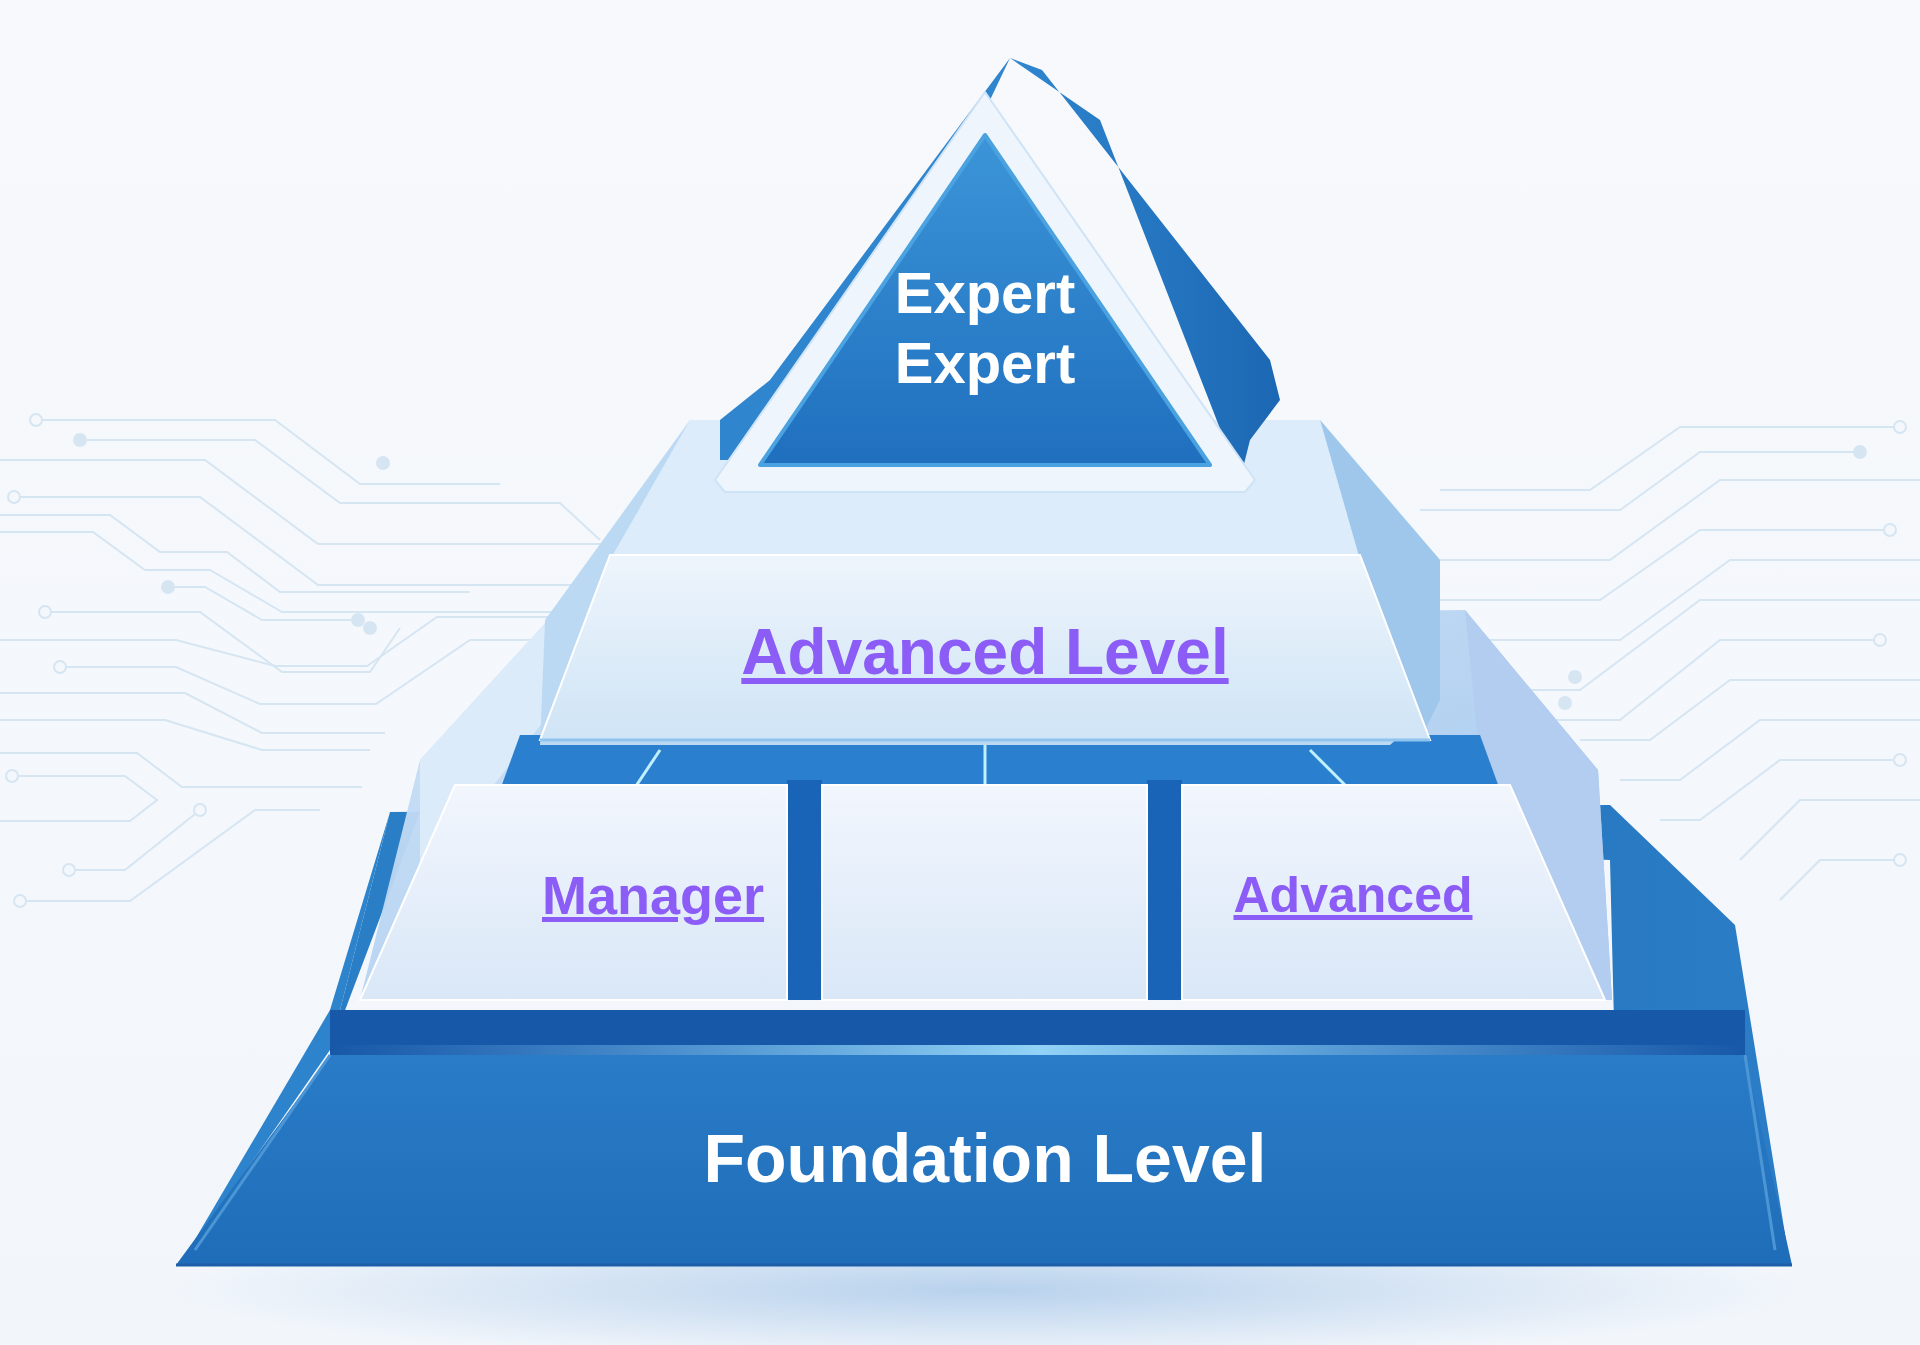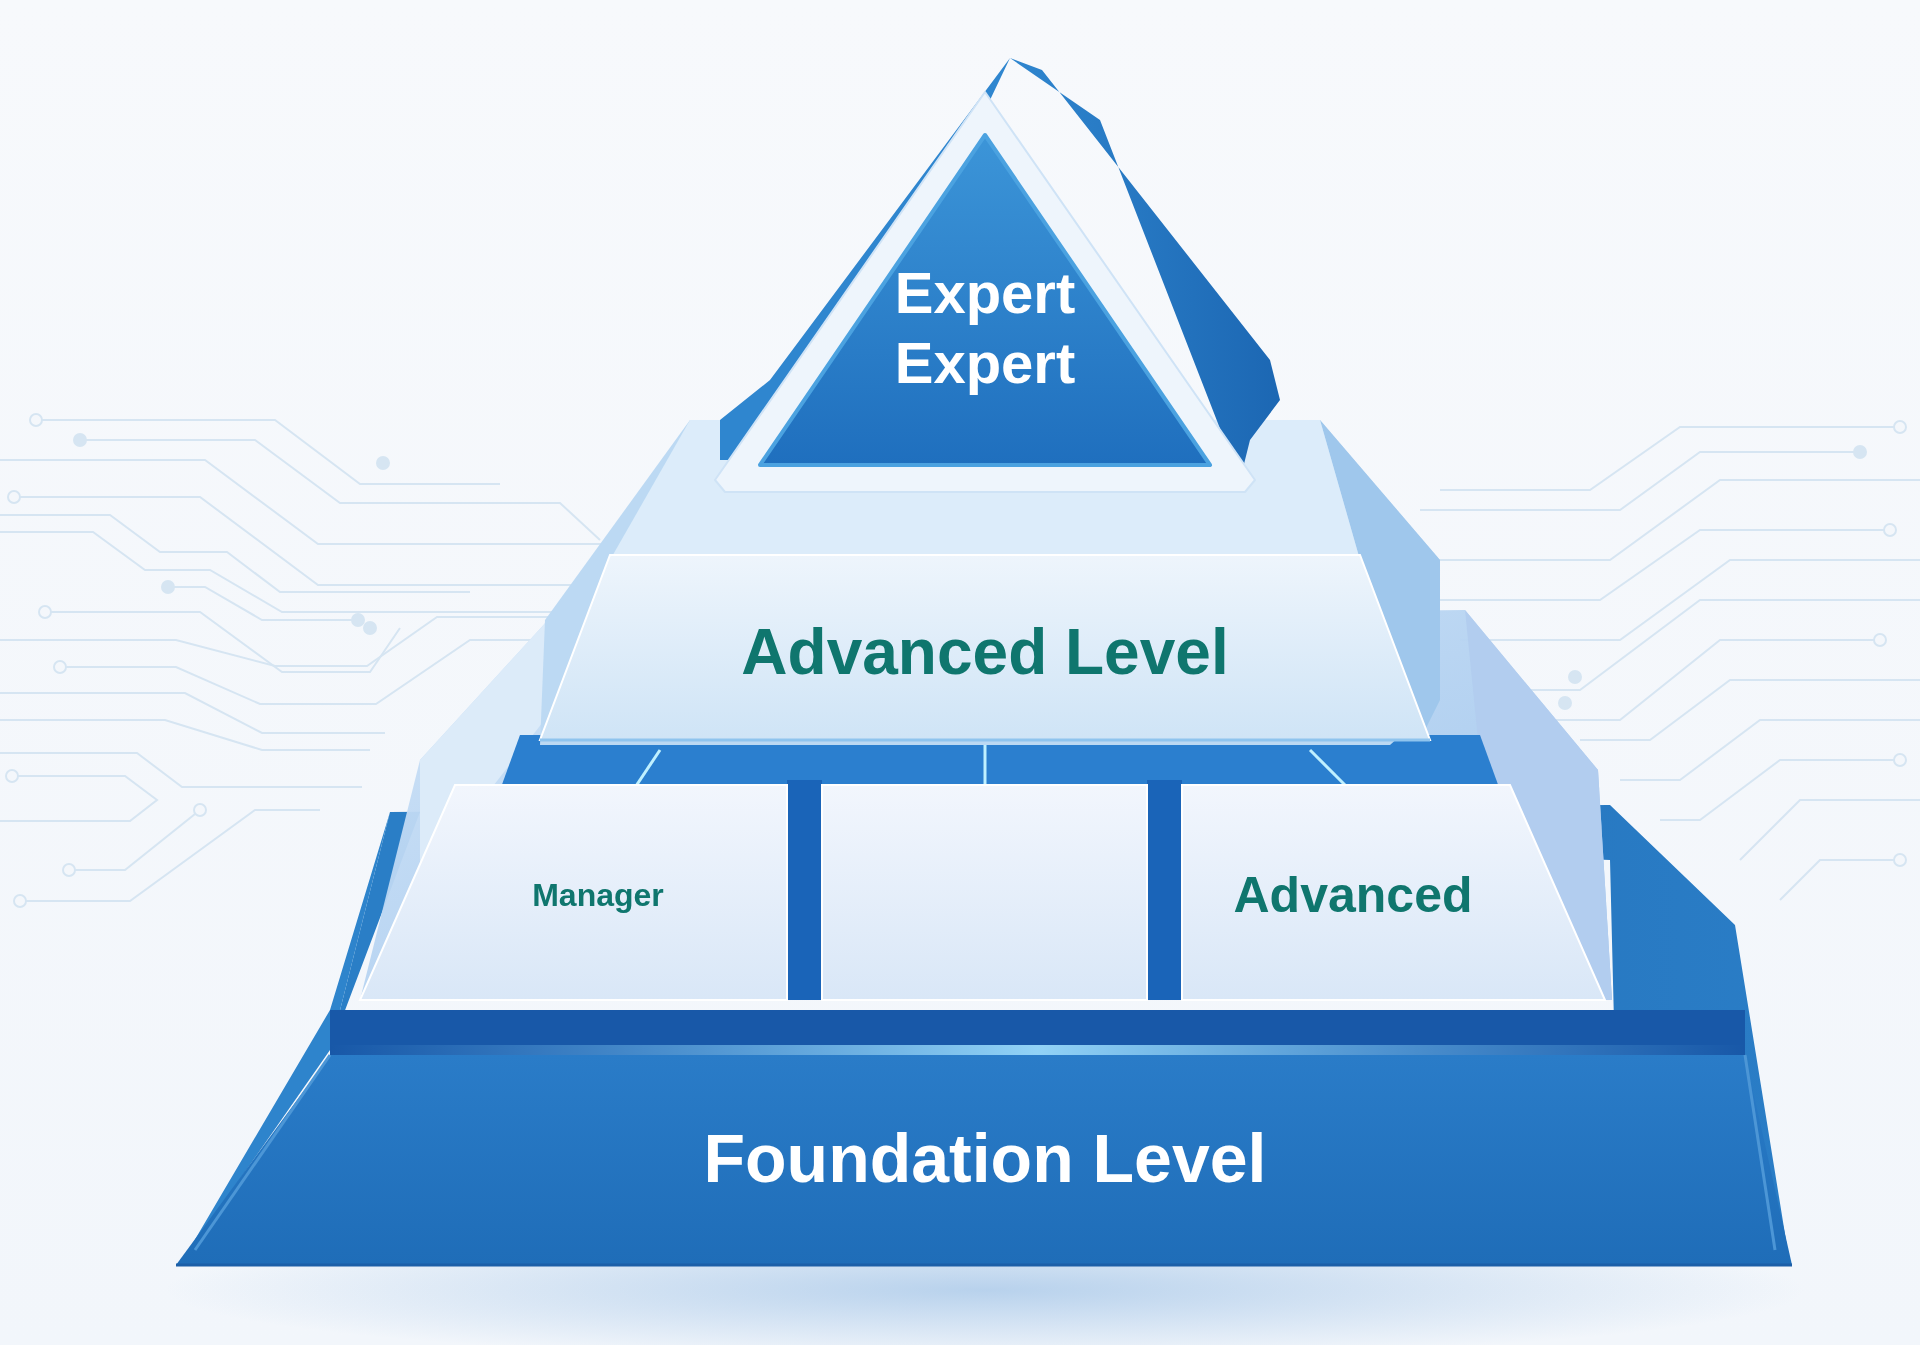--- a/index.html
+++ b/index.html
@@ -1,20 +1,20 @@
 <!DOCTYPE html>
 <html><head>
 <meta charset="utf-8">
 <style>
   html, body { margin:0; padding:0; }
   body { width:1920px; height:1345px; overflow:hidden; background:linear-gradient(180deg,#f7f9fc 0%,#f2f6fb 100%); font-family:"Liberation Sans", sans-serif; position:relative; }
   .stage { position:absolute; left:0; top:0; width:1920px; height:1042px; }
   svg.canvas { position:absolute; left:0; top:0; }
   .label { position:absolute; text-align:center; font-weight:bold; white-space:nowrap; transform:translate(-50%,-50%); }
-  .dark { color:#0f766e; }
+  .dark { color:#8b5cf6;text-decoration:underline; }
   .light { color:#ffffff; }
 </style>
 </head>
 <body>
 
 <div class="stage">
   <svg class="canvas" width="1920" height="1345" viewBox="0 0 1920 1345">
     <defs>
       <linearGradient id="gBase" x1="0" y1="0" x2="0" y2="1">
         <stop offset="0" stop-color="#2a7cc8"></stop>
@@ -170,17 +170,17 @@
     </g>
   </svg>
 
   <div class="label light" style="left:985px; top:328px; font-size:58px; line-height:70px;">
     <div>Expert</div>
     <div>Expert</div>
   </div>
 
   <div class="label dark" style="left:985px; top:652px; font-size:64px;">Advanced Level</div>
 
-  <div class="label dark" style="left:598px; top:895px; font-size:32px;">Manager</div>
+  <div class="label dark" style="left:653px; top:895px; font-size:54px;">Manager</div>
   <div class="label dark" style="left:1353px; top:895px; font-size:50px;">Advanced</div>
 
   <div class="label light" style="left:985px; top:1158px; font-size:68px;">Foundation Level</div>
 </div>
 
 </body></html>

